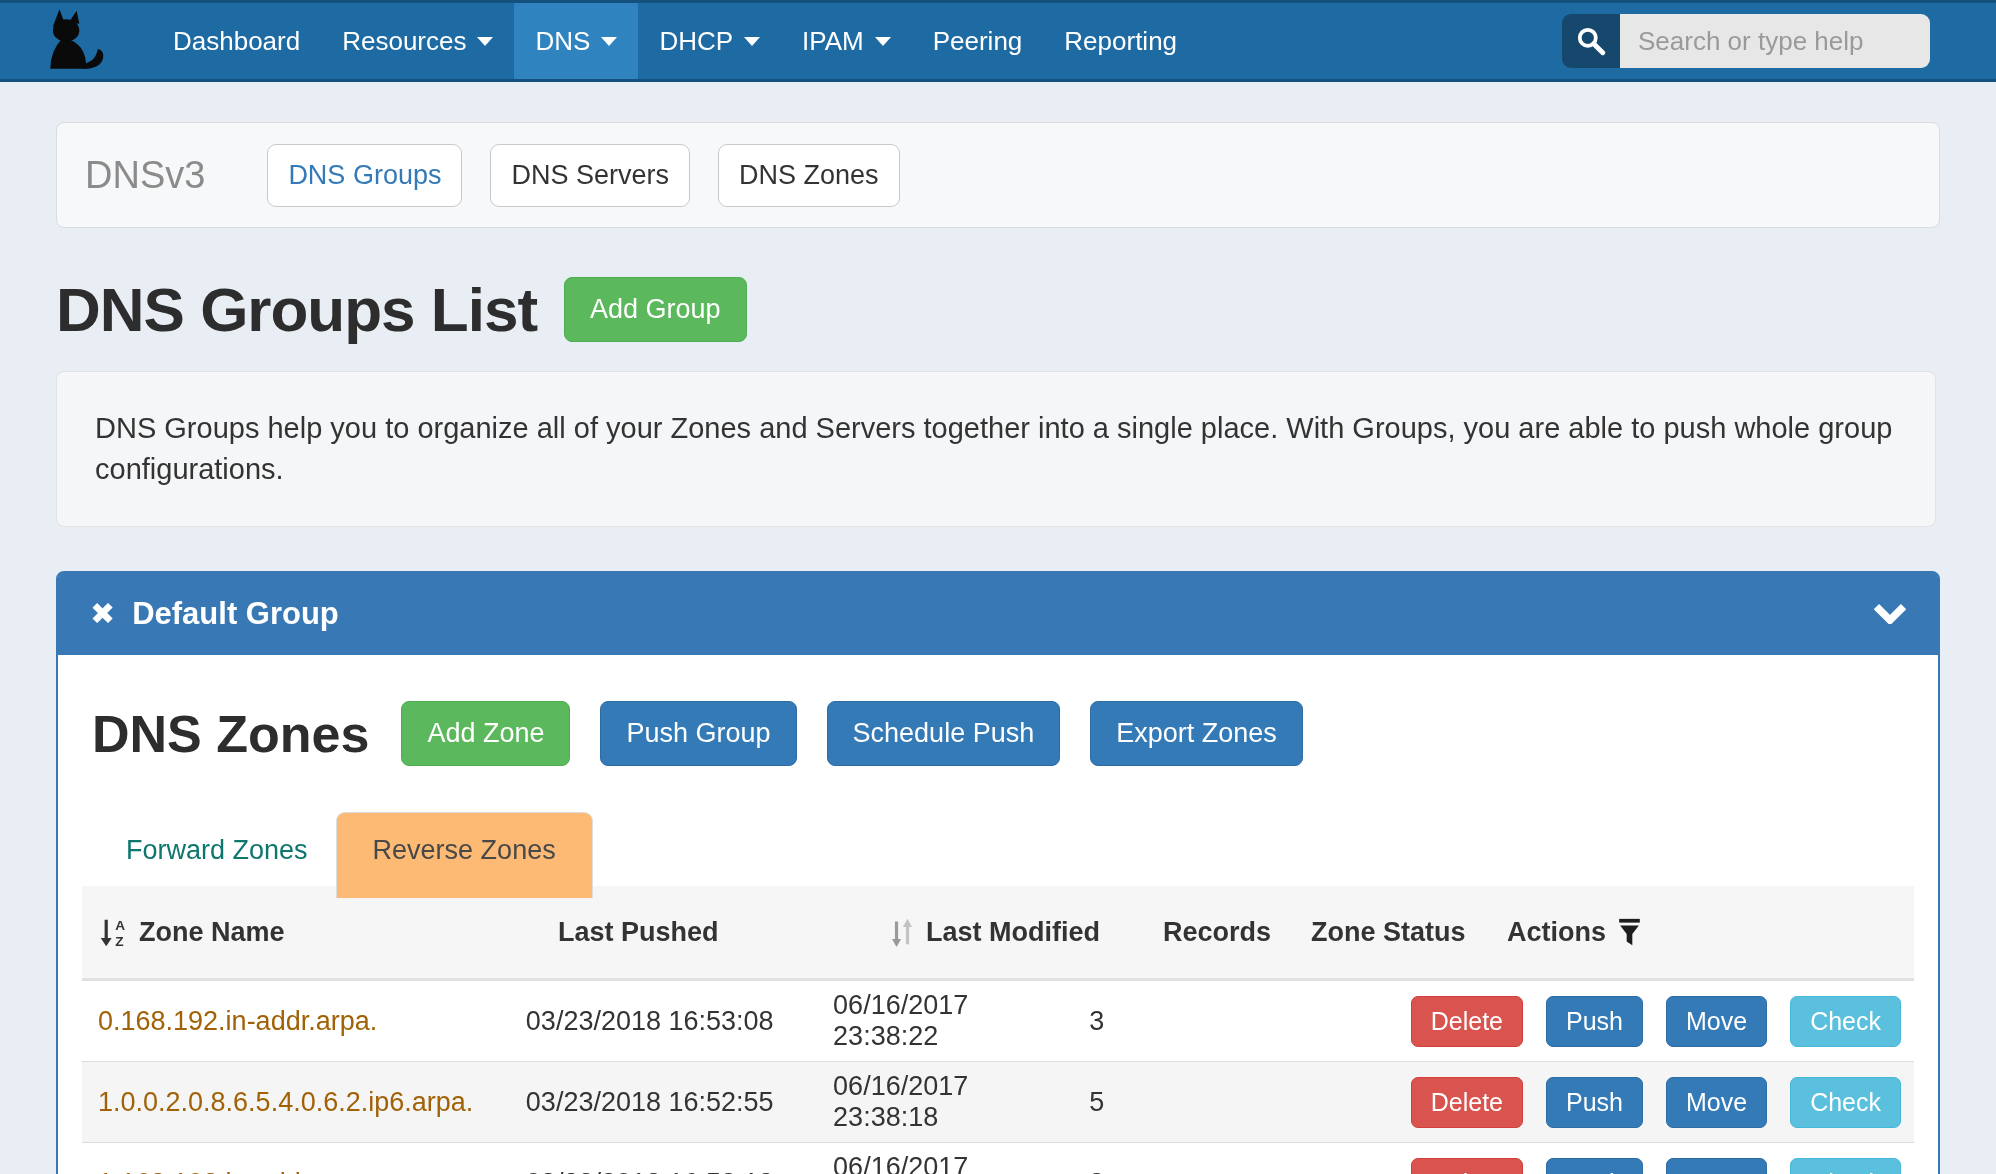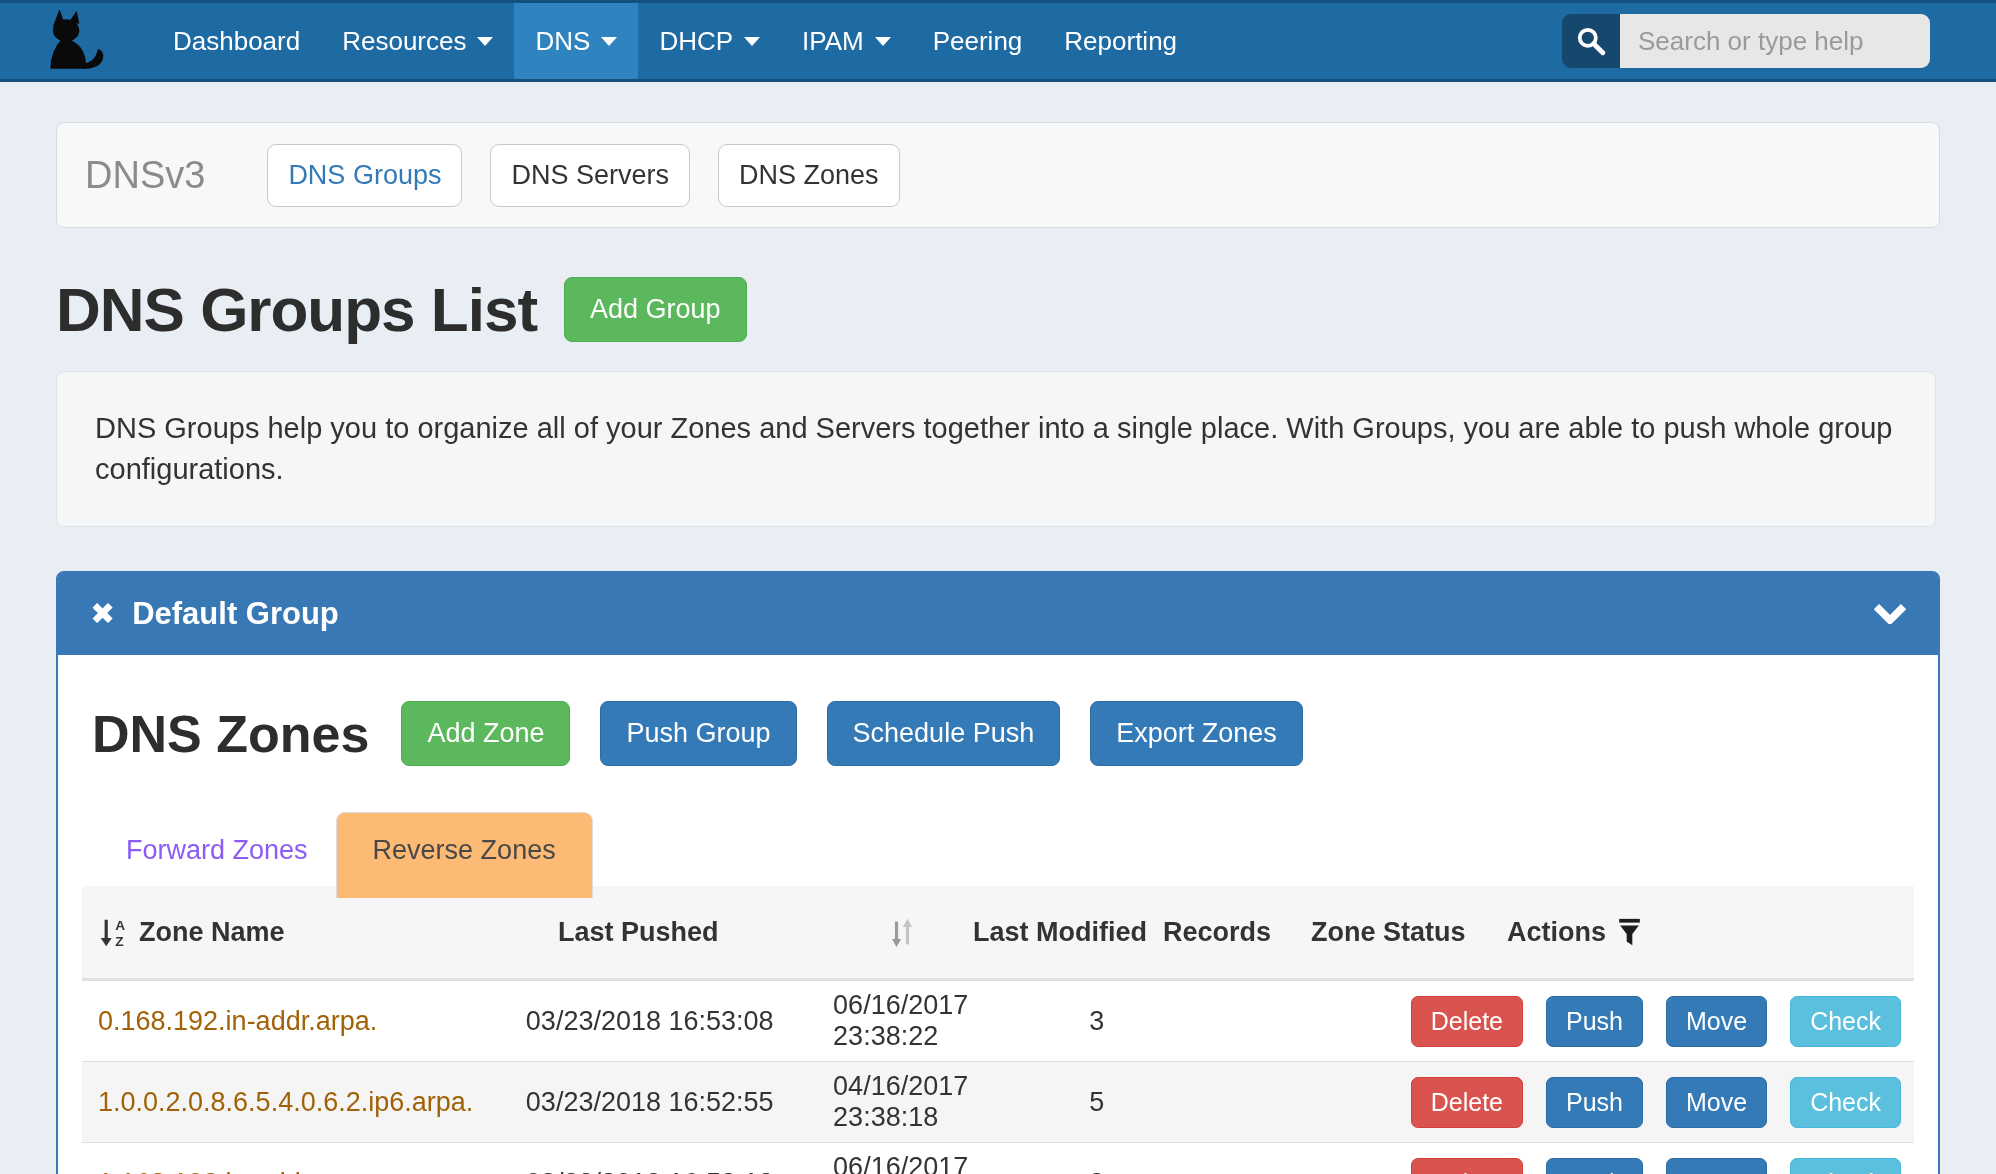--- a/index.html
+++ b/index.html
@@ -95,21 +95,21 @@
   .group-close { font-size: 30px; line-height: 1; cursor: pointer; }
   .group-chevron { margin-left: auto; display: flex; cursor: pointer; }
   .group-body { padding: 46px 24px 0 24px; }
 
   .section-row { display: flex; align-items: center; gap: 30px; padding-left: 10px; }
   .section-title { font-size: 52px; font-weight: bold; color: #2d2d2d; margin-right: 2px; }
 
   
   .tabs { margin-top: 46px; display: flex; align-items: flex-end; padding-left: 16px; }
   .tab-link {
-    font-size: 27px; color: #8b5cf6; padding: 20px 28px; cursor: pointer; text-decoration: none;
+    font-size: 27px; color: #0f766e; padding: 20px 28px; cursor: pointer; text-decoration: none;
   }
   .tab-active {
     background: #fdba74; border: 1px solid #ddd; border-bottom: none;
     border-radius: 9px 9px 0 0;
     font-size: 27px; color: #484848; padding: 22px 36px 32px 36px;
     margin-bottom: -12px; position: relative; z-index: 2; cursor: pointer;
   }
 
   
   .zone-table { width: 100%; }
@@ -120,21 +120,21 @@
   }
   .trow {
     display: flex; align-items: center; height: 81px;
     border-top: 1px solid #ddd; font-size: 27px;
   }
   .trow:first-of-type { border-top: none; }
   .trow.striped { background: #f5f5f5; }
   .col { padding-left: 16px; display: flex; align-items: center; gap: 10px; }
   .col-zone     { width: 460px; }
   .col-pushed   { width: 330px; }
-  .col-modified { width: 275px; justify-content: space-between; }
+  .col-modified { width: 275px; }
   .col-records  { width: 148px; }
   .col-status   { width: 196px; }
   .col-actions  { flex: 1; }
   .zone-link { color: #a16207; text-decoration: none; cursor: pointer; }
   .btn-sm { font-size: 25px; padding: 10px 19px; border-radius: 7px; margin-right: 13px; }
   .icon-gap { display: inline-flex; }
 </style>
 </head>
 <body>
 
@@ -295,21 +295,21 @@
         </div>
 
         <div class="trow striped">
           <div class="col col-zone">
               <a class="zone-link">1.0.0.2.0.8.6.5.4.0.6.2.ip6.arpa.</a>
             </div>
           <div class="col col-pushed">
               <span>03/23/2018 16:52:55</span>
             </div>
           <div class="col col-modified">
-              <span>04/16/2017 23:38:18</span>
+              <span>06/16/2017 23:38:18</span>
             </div>
           <div class="col col-records">
               <span>5</span>
             </div>
           <div class="col col-status">
               <span></span>
             </div>
           <div class="col col-actions">
             <button class="btn btn-danger btn-sm">Delete</button>
             <button class="btn btn-primary btn-sm">Push</button>

